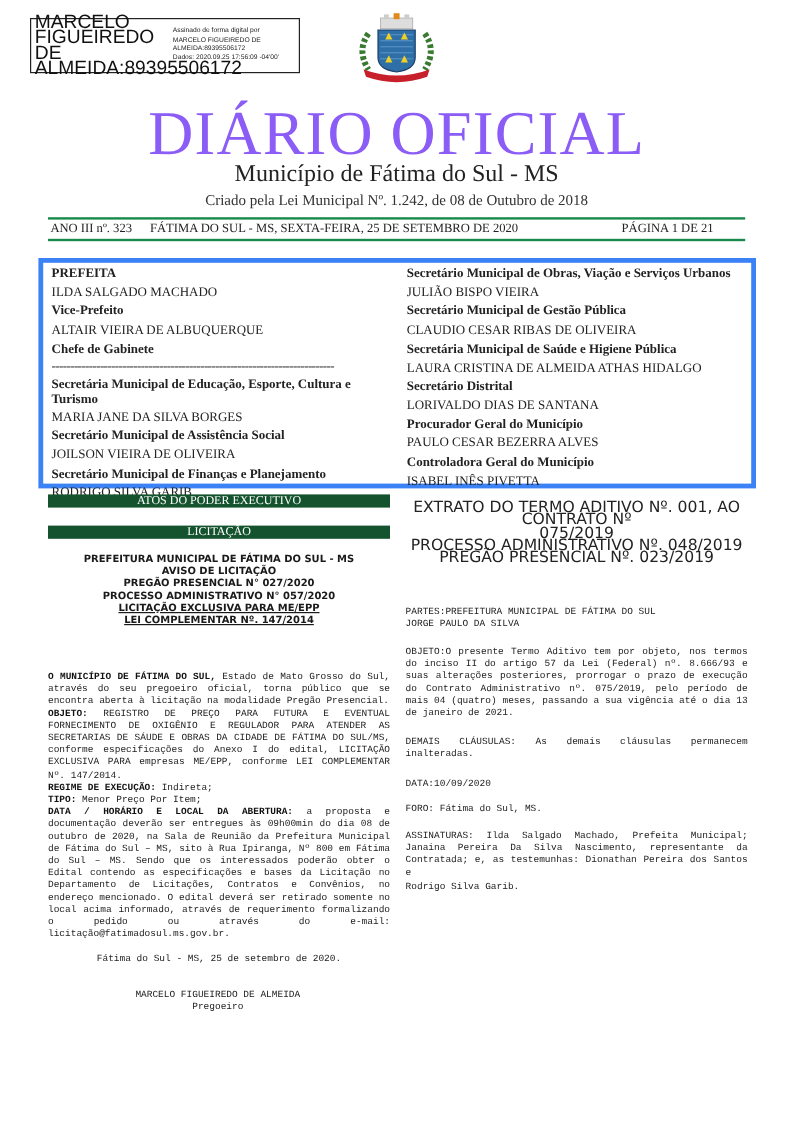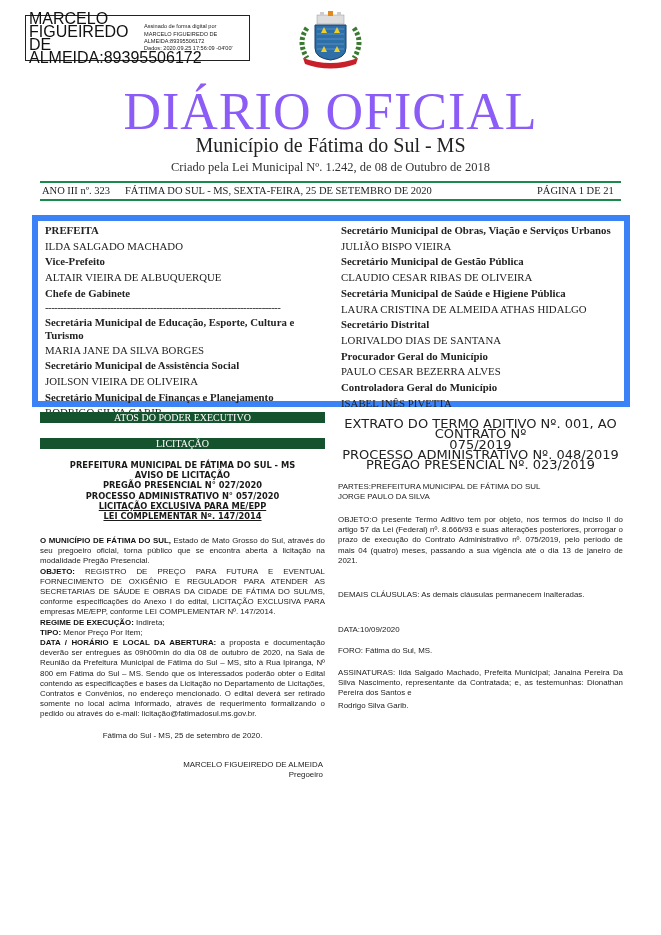--- a/index.html
+++ b/index.html
@@ -14,37 +14,37 @@
   .crest { position:absolute; left:293px; top:10px; width:75px; height:62px; }
 
   .title { position:absolute; left:0; width:661px; text-align:center; top:84px; font-family:"Liberation Serif", serif; font-size:52px; letter-spacing:1px; line-height:56px; color:#8b5cf6; }
   .subtitle { position:absolute; left:0; width:661px; text-align:center; top:134px; font-family:"Liberation Serif", serif; font-size:20px; color:#222; }
   .created { position:absolute; left:0; width:661px; text-align:center; top:160px; font-family:"Liberation Serif", serif; font-size:12.5px; color:#333; }
 
   .rule { position:absolute; left:40px; width:581px; height:2px; background:#1a8a4c; }
   .infobar { position:absolute; left:40px; width:581px; top:185px; font-family:"Liberation Serif", serif; font-size:10.5px; color:#222; }
   .infobar .ano { position:absolute; left:2px; }
   .infobar .loc { position:absolute; left:85px; }
-  .infobar .pag { position:absolute; left:497px; }
+  .infobar .pag { position:absolute; left:478px; }
 
   
-  .officials { position:absolute; left:32px; top:215px; width:598px; height:192px; border:6px solid #3b82f6; box-sizing:border-box; }
+  .officials { position:absolute; left:32px; top:215px; width:598px; height:192px; border:4px solid #3b82f6; box-sizing:border-box; }
   .col { position:absolute; top:2px; font-family:"Liberation Serif", serif; font-size:10.8px; line-height:15.7px; color:#222; }
   .col.left { left:7px; width:290px; }
   .col.right { left:303px; width:290px; }
   .role { font-weight:bold; }
   .dashes { letter-spacing:-0.5px; overflow:hidden; white-space:nowrap; width:275px; height:12px; line-height:10px; }
 
   
   .bar { position:absolute; left:40px; width:285px; height:11px; background:#14532d; color:#ffffff; text-align:center; font-family:"Liberation Serif", serif; font-size:10px; line-height:11px; }
 
   .aviso-head { position:absolute; left:40px; width:285px; top:460px; text-align:center; font-family:"DejaVu Sans", sans-serif; font-weight:bold; font-size:8.3px; line-height:10.2px; color:#1a1a1a; }
   .aviso-head .u { text-decoration:underline; }
 
-  .para { position:absolute; font-family:Liberation Sans, sans-serif; font-size:7.9px; line-height:10.2px; color:#222; text-align:justify; }
+  .para { position:absolute; font-family:Liberation Mono, monospace; font-size:7.9px; line-height:10.2px; color:#222; text-align:justify;margin-top:24px; }
   .para b { color:#111; }
   .left-body { left:40px; width:285px; top:536px; }
   .center { text-align:center; }
 
   .right-head { position:absolute; left:338px; width:285px; top:419px; text-align:center; font-family:"DejaVu Sans", sans-serif; font-size:13px; line-height:10.3px; color:#222; }
   .right-body { left:338px; width:285px; }
 </style>
 </head>
 <body>
 
@@ -140,21 +140,21 @@
   <div class="u">LEI COMPLEMENTAR Nº. 147/2014</div>
 </div>
 
 <div class="para left-body">
   <div><b>O MUNICÍPIO DE FÁTIMA DO SUL,</b><span> Estado de Mato Grosso do Sul, através do seu pregoeiro oficial, torna público que se encontra aberta à licitação na modalidade Pregão Presencial.</span></div>
   <div><b>OBJETO:</b><span> REGISTRO DE PREÇO PARA FUTURA E EVENTUAL FORNECIMENTO DE OXIGÊNIO E REGULADOR PARA ATENDER AS SECRETARIAS DE SÁUDE E OBRAS DA CIDADE DE FÁTIMA DO SUL/MS, conforme especificações do Anexo I do edital, LICITAÇÃO EXCLUSIVA PARA empresas ME/EPP, conforme LEI COMPLEMENTAR Nº. 147/2014.</span></div>
   <div><b>REGIME DE EXECUÇÃO:</b><span> Indireta;</span></div>
   <div><b>TIPO:</b><span> Menor Preço Por Item;</span></div>
   <div><b>DATA / HORÁRIO E LOCAL DA ABERTURA:</b><span> a proposta e documentação deverão ser entregues às 09h00min do dia 08 de outubro de 2020, na Sala de Reunião da Prefeitura Municipal de Fátima do Sul – MS, sito à Rua Ipiranga, Nº 800 em Fátima do Sul – MS. Sendo que os interessados poderão obter o Edital contendo as especificações e bases da Licitação no Departamento de Licitações, Contratos e Convênios, no endereço mencionado. O edital deverá ser retirado somente no local acima informado, através de requerimento formalizando o pedido ou através do e-mail: licitação@fatimadosul.ms.gov.br.</span></div>
   <div class="center" style="margin-top:11px;">Fátima do Sul - MS, 25 de setembro de 2020.</div>
-  <div style="margin-top:19px;text-align:right;padding-right:2px;">
+  <div style="margin-top:19px;text-align:center;padding-right:2px;">
     <div>MARCELO FIGUEIREDO DE ALMEIDA</div>
     <div>Pregoeiro</div>
   </div>
 </div>
 
 <div class="right-head">
   <div>EXTRATO DO TERMO ADITIVO Nº. 001, AO CONTRATO Nº</div>
   <div>075/2019</div>
   <div>PROCESSO ADMINISTRATIVO Nº. 048/2019</div>
   <div>PREGÃO PRESENCIAL Nº. 023/2019</div>

